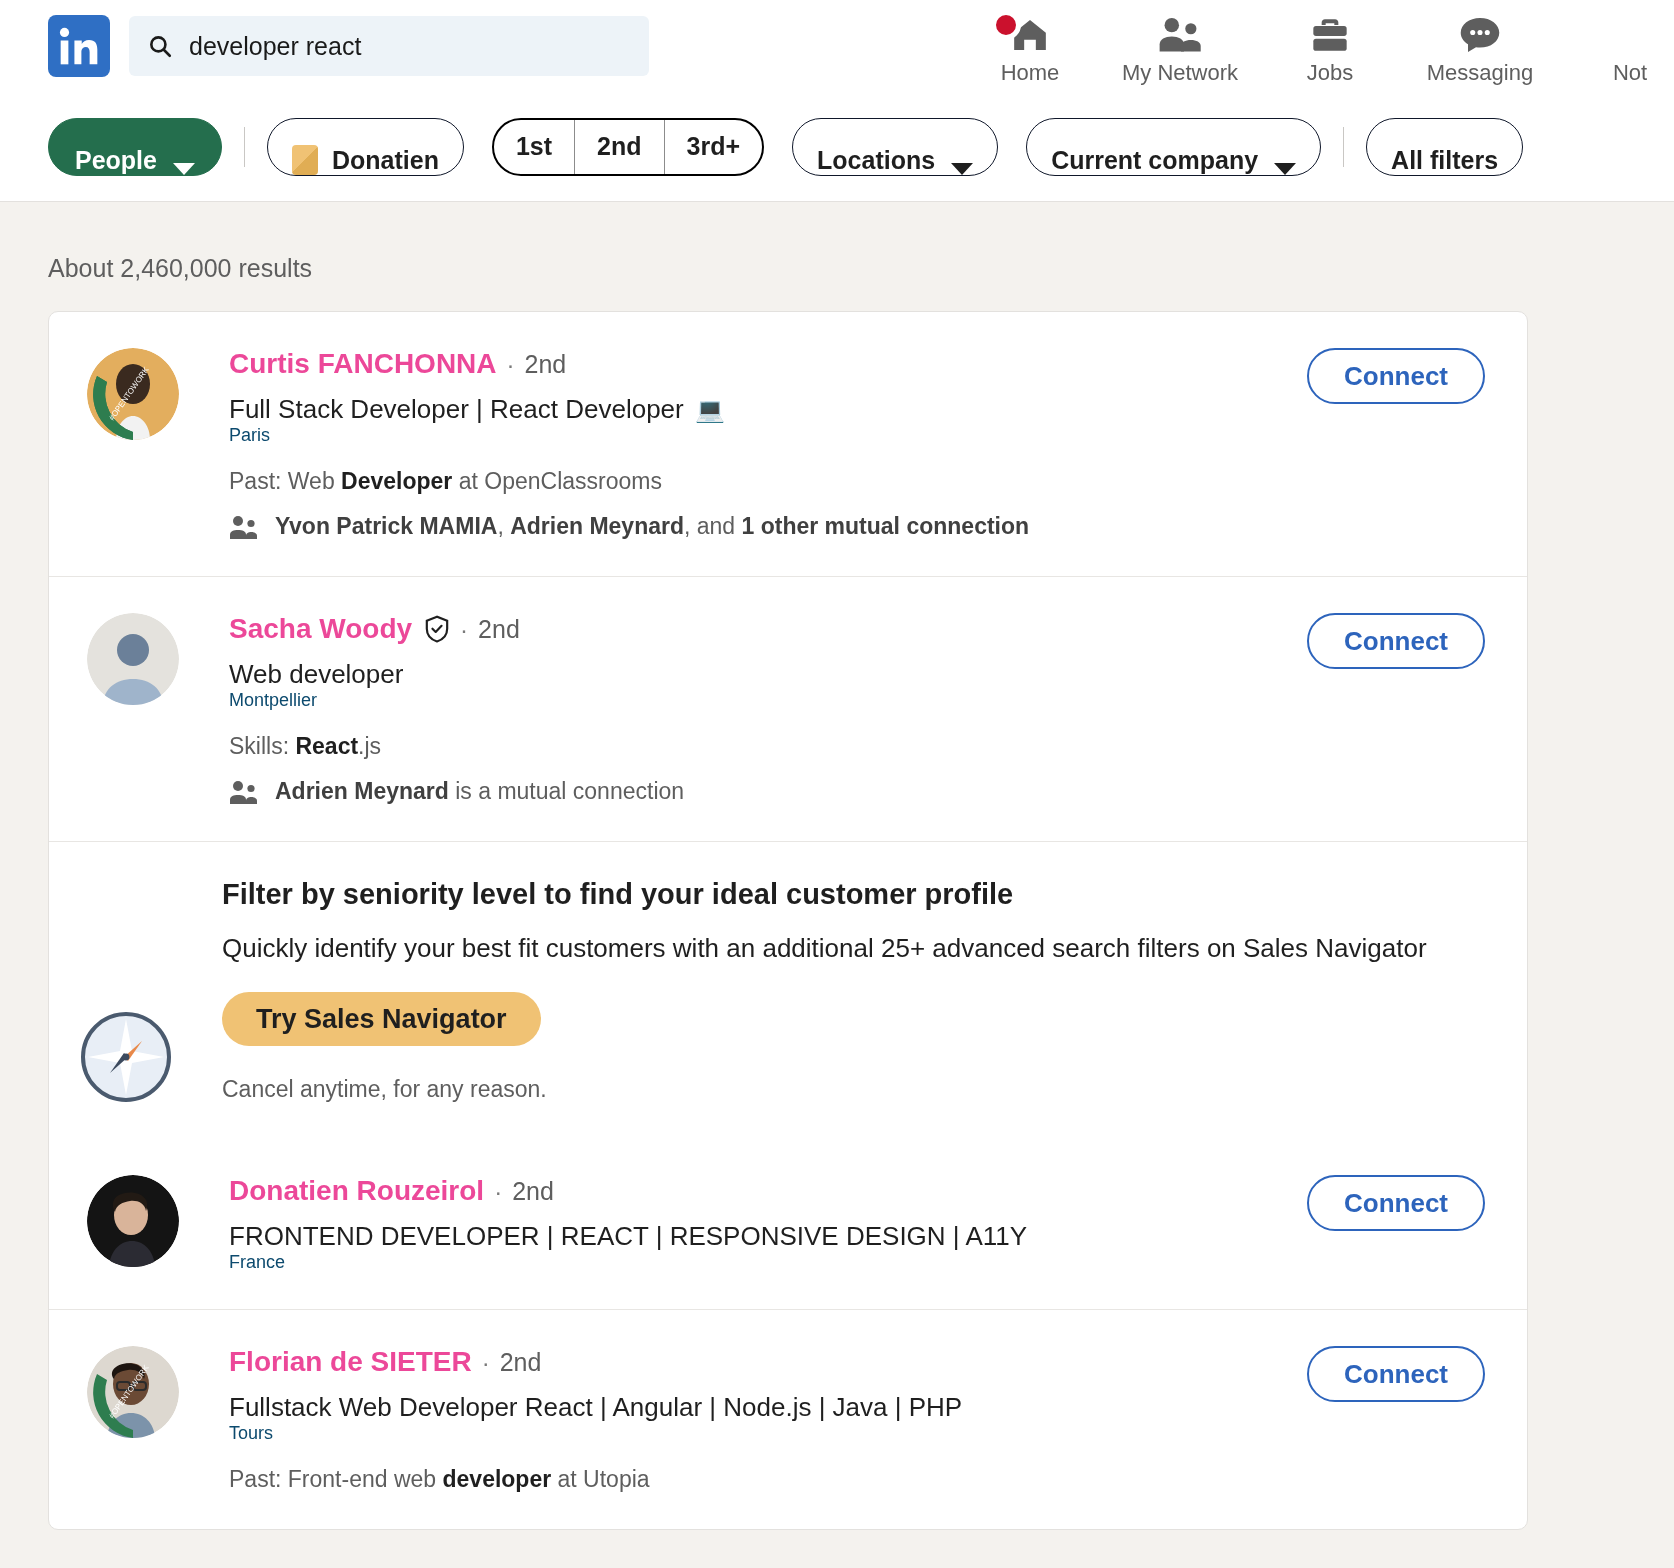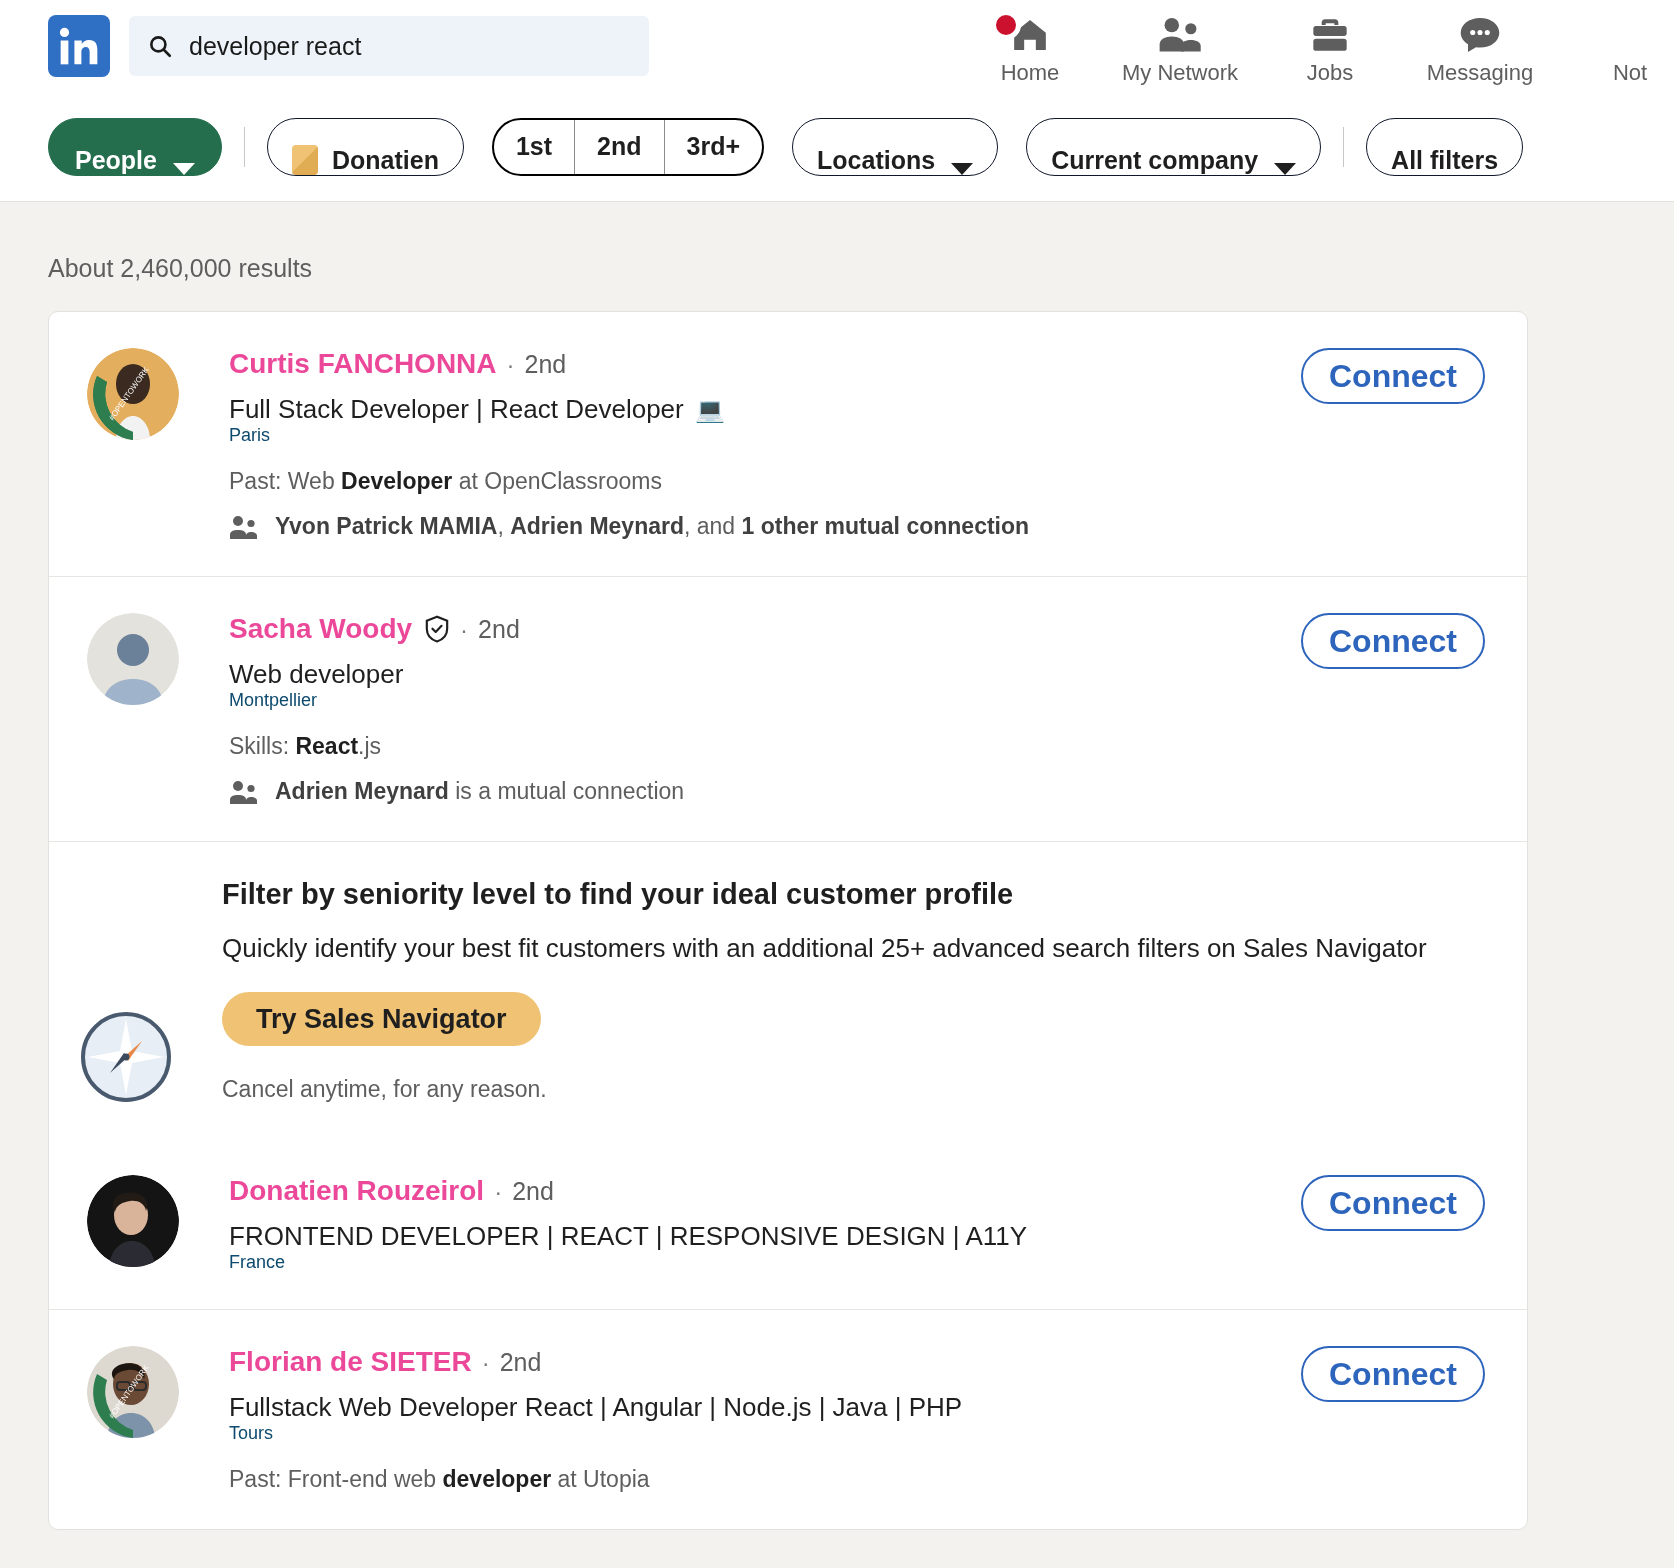--- a/index.html
+++ b/index.html
@@ -212,21 +212,21 @@
   .connect-btn {
     position: absolute;
     right: 42px; top: 36px;
     height: 56px;
     min-width: 178px;
     border: 2px solid #2d64bc;
     border-radius: 28px;
     background: transparent;
     color: #2d64bc;
     font-family: "Liberation Sans", sans-serif;
-    font-size: 32px; font-weight: bold;
+    font-size: 26px; font-weight: bold;
     cursor: pointer;
     padding: 0 26px;
   }
 
   
   .promo-row { display: flex; padding: 36px 42px 36px 31px; align-items: flex-end; }
   .promo-icon {
     width: 92px; height: 92px; flex: none;
     margin-right: 50px;
   }

